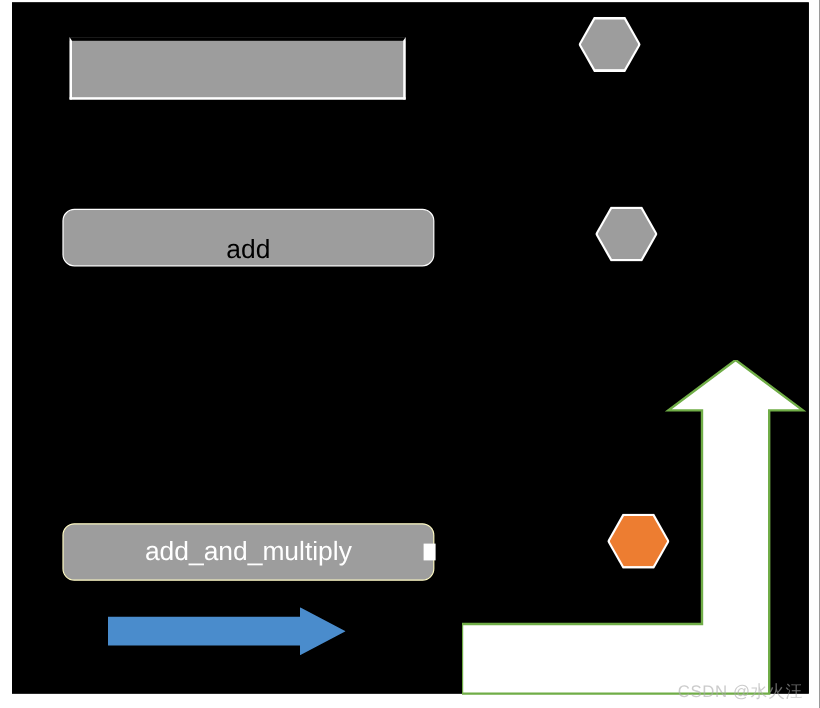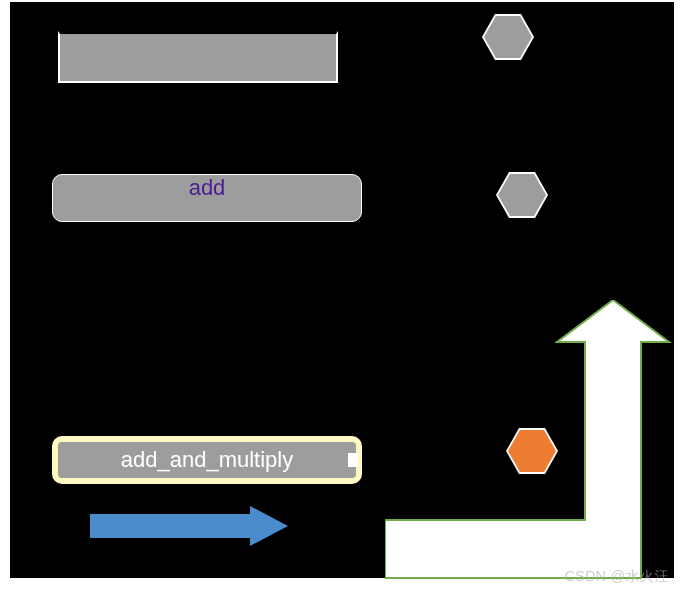--- a/index.html
+++ b/index.html
@@ -42,35 +42,35 @@
   
   .box-add {
     position: absolute;
     left: 40px;
     top: 170px;
     width: 310px;
     height: 48px;
     background: #9d9d9d;
     border: 1px solid #fff;
     border-radius: 10px;
-    color: #4c1d95;
+    color: #000000;
     font-size: 22px;
     display: flex;
-    align-items: flex-start;
+    align-items: flex-end;
     justify-content: center;
   }
   
   .box-aam {
     position: absolute;
     left: 40px;
     top: 432px;
     width: 310px;
     height: 48px;
     background: #9d9d9d;
-    border: 6px solid #fef9c3;
+    border: 1px solid #fef9c3;
     border-radius: 10px;
     color: #fff;
     font-size: 22px;
     display: flex;
     align-items: center;
     justify-content: center;
   }
   .notch {
     position: absolute;
     right: -2px;

